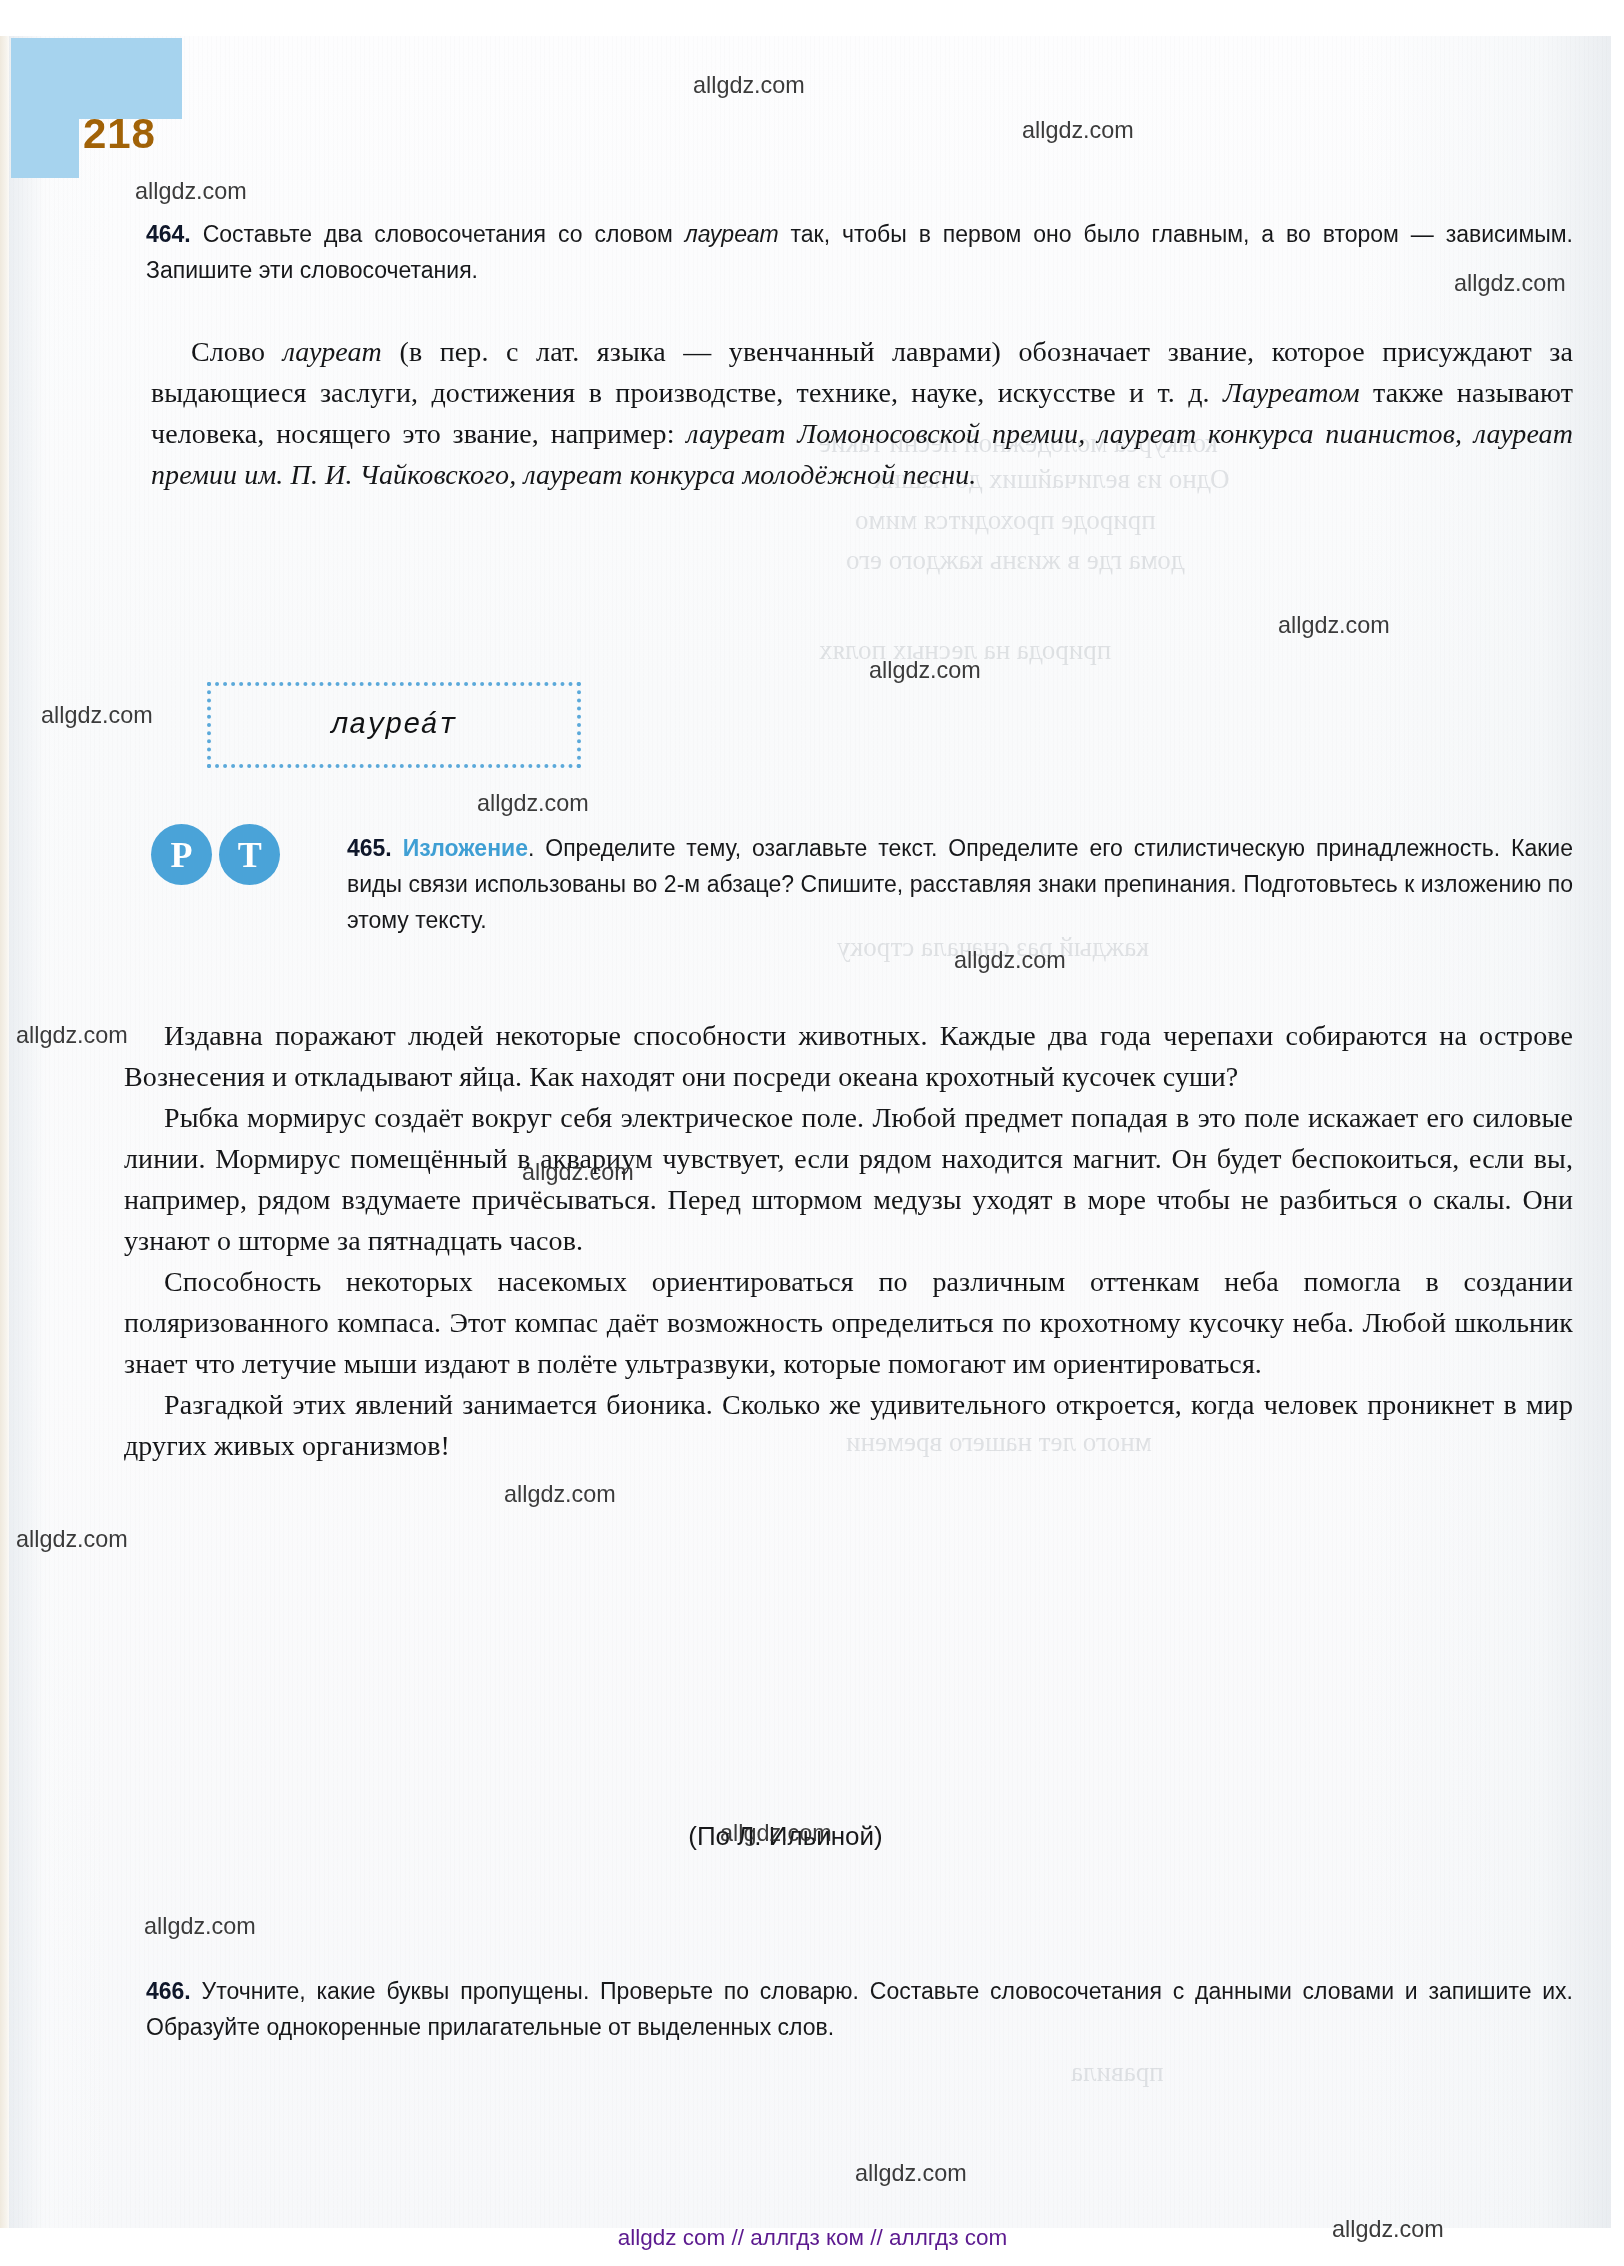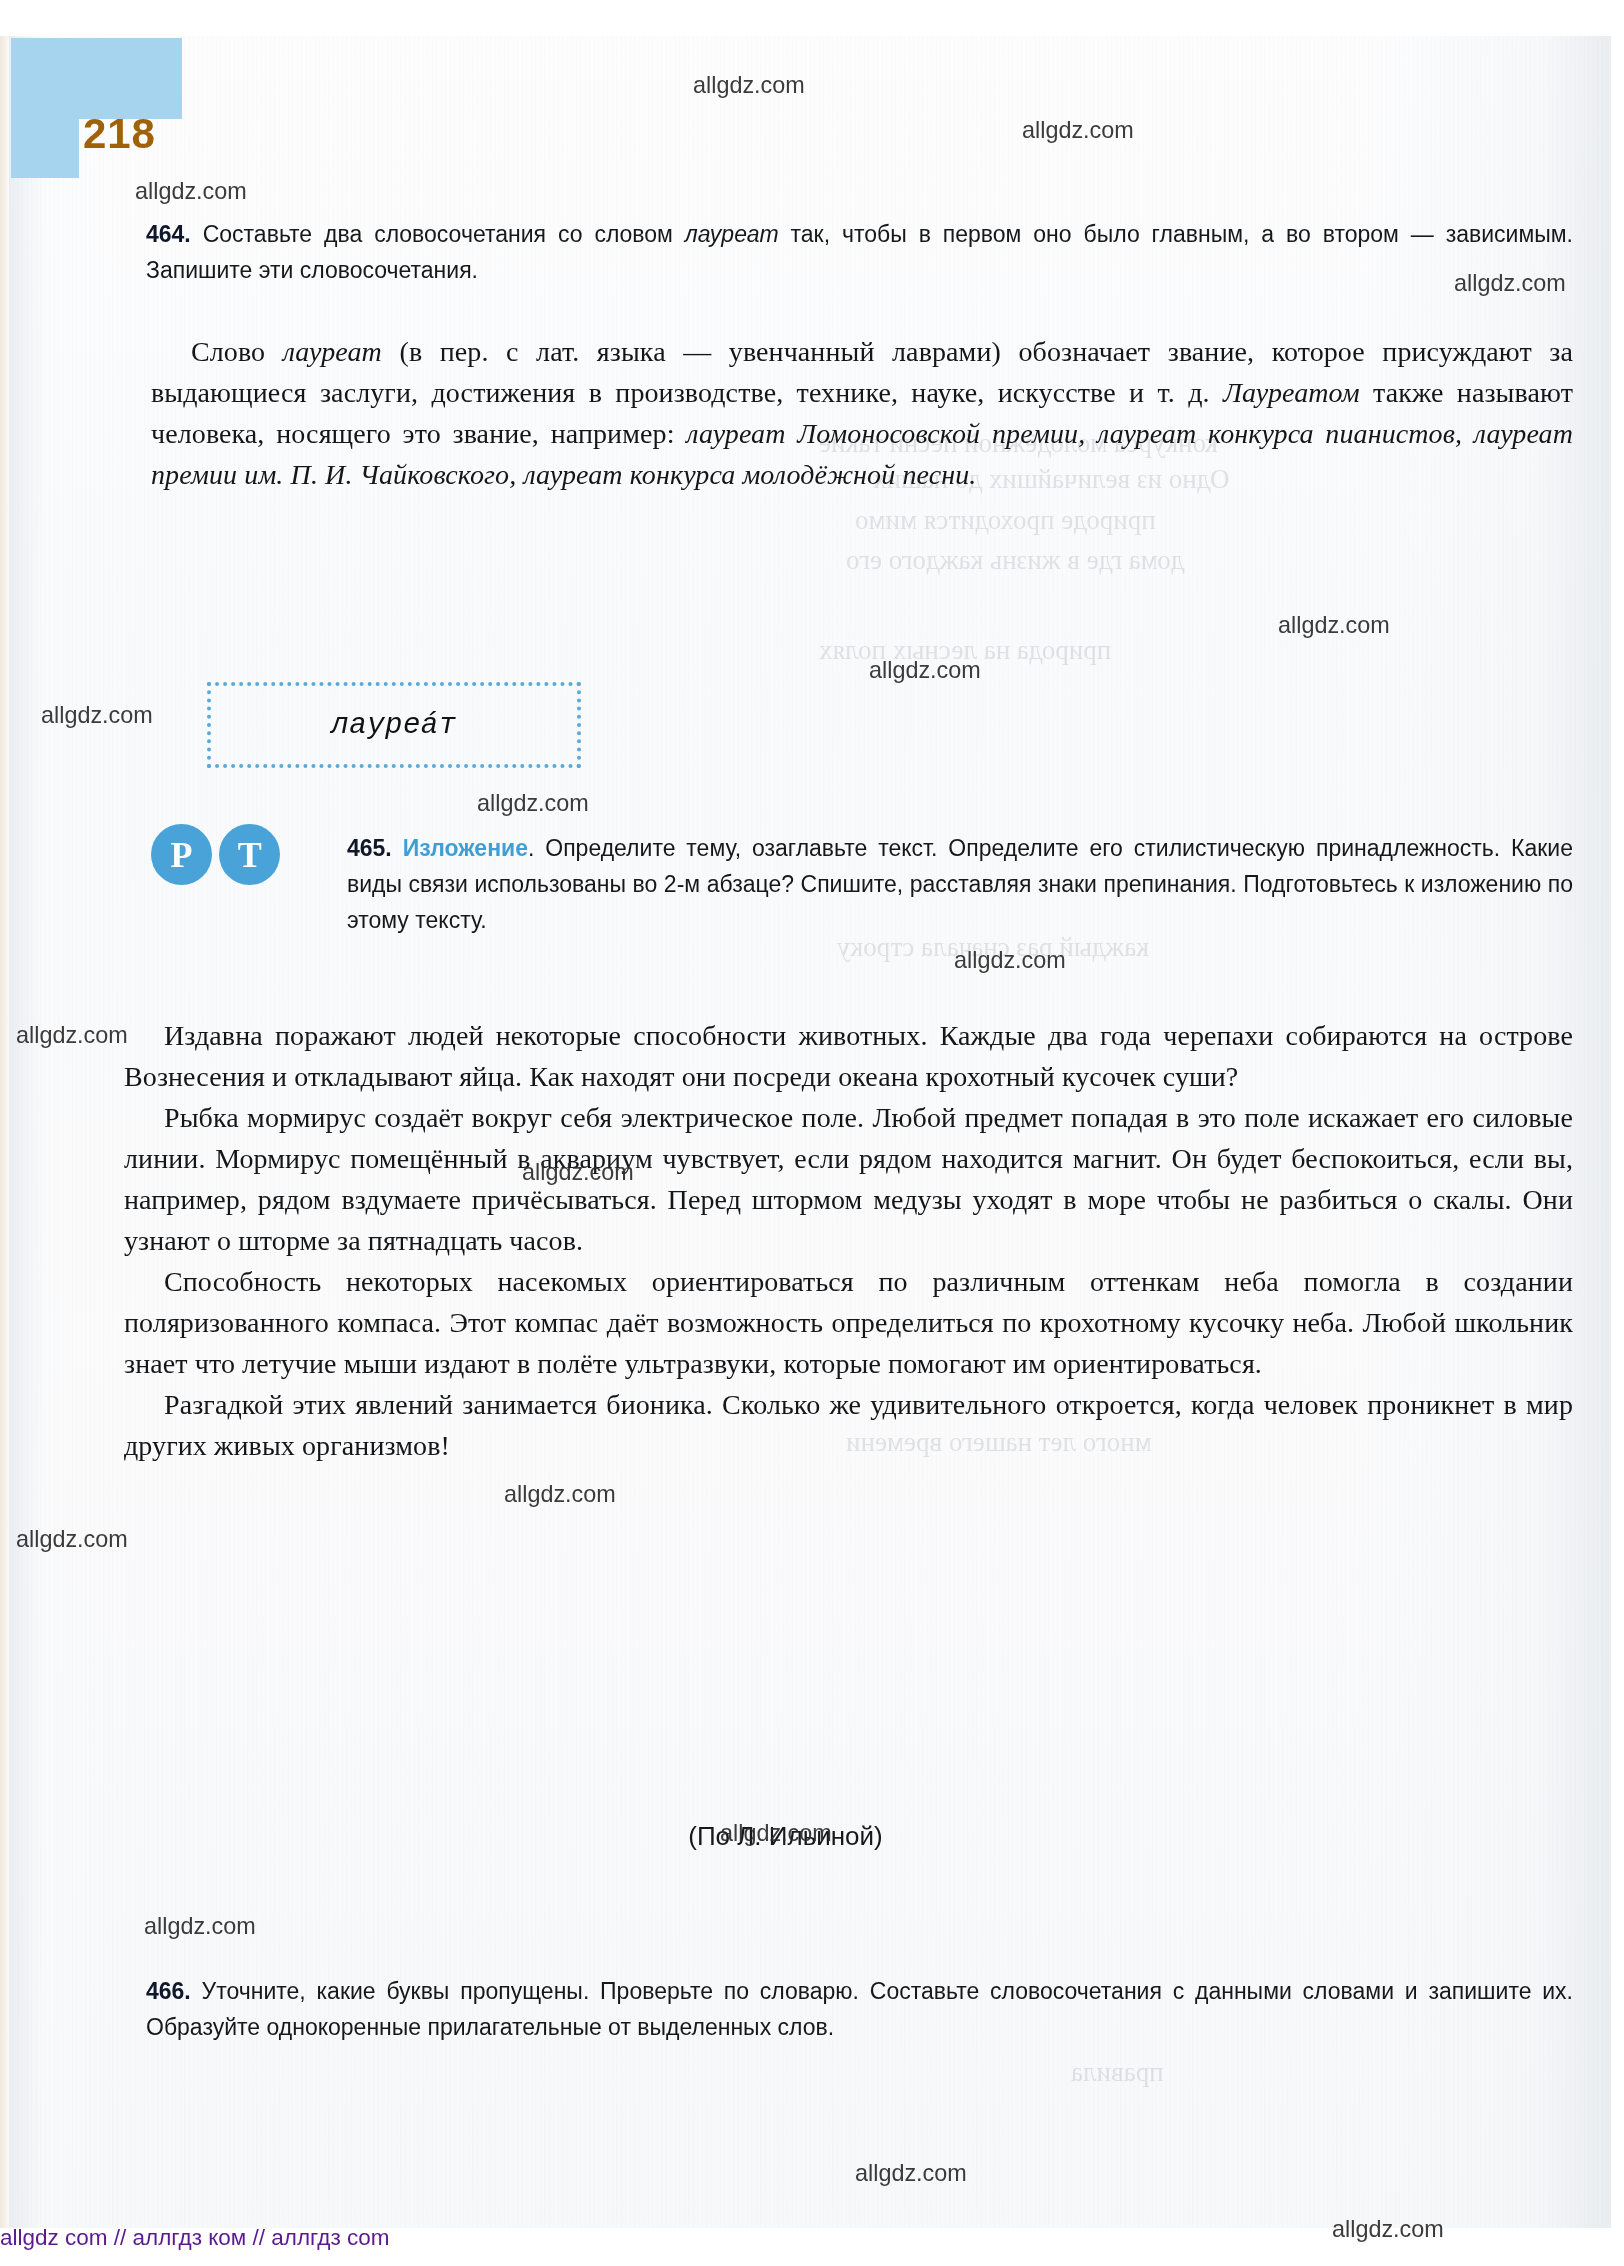--- a/index.html
+++ b/index.html
@@ -214,21 +214,21 @@
     font-size: 26px;
     color: #17181a;
   }
 
   
   .footer {
     position: absolute;
     left: 0;
     top: 2225px;
     width: 1625px;
-    text-align: left;
+    text-align: center;
     color: #5c1a8f;
     font-size: 22.5px;
     font-family: "Liberation Sans", sans-serif;
     white-space: nowrap;
   }
 
   
   .ghost {
     position: absolute;
     color: rgba(90,100,112,0.17);

